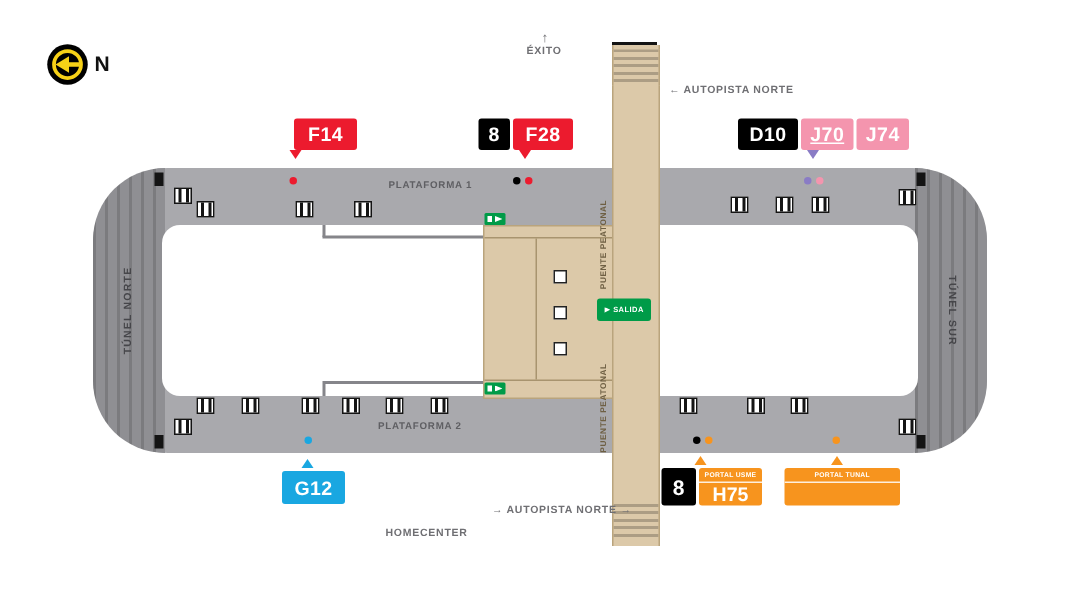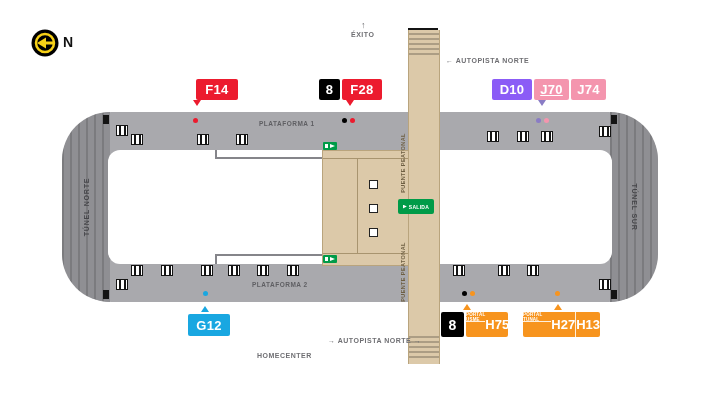--- a/index.html
+++ b/index.html
@@ -44,21 +44,21 @@
   .exit-mini{position:absolute;width:14px;height:8px;border-radius:1px;z-index:6}
   .exit-mini::before{content:"";position:absolute;left:2px;top:2px;width:3px;height:4px;background:#fff}
   .exit-mini::after{content:"";position:absolute;left:7px;top:2px;width:5px;height:4px;background:#fff;
                     clip-path:polygon(0 0,100% 50%,0 100%)}
   .salida{position:absolute;left:398px;top:199px;width:36px;height:15px;border-radius:2px;z-index:8;
           display:flex;align-items:center;justify-content:center;gap:2px;color:#fff;font-size:5px;font-weight:bold;letter-spacing:.3px}
   .salida::before{content:"";width:4px;height:4px;background:#fff;clip-path:polygon(0 0,100% 50%,0 100%)}
 
   .badge{position:absolute;display:flex;align-items:center;justify-content:center;color:#fff;font-weight:bold;
          font-size:13px;border-radius:2px;z-index:9;letter-spacing:.3px}
-  .badge-block{position:absolute;z-index:9;display:flex;flex-direction:row;border-radius:2px;overflow:hidden}
+  .badge-block{position:absolute;z-index:9;display:flex;flex-direction:column;border-radius:2px;overflow:hidden}
   .badge-hdr{display:flex;align-items:center;justify-content:center;color:#fff;font-weight:bold;font-size:4.5px;
              letter-spacing:.2px;height:9px;border-bottom:1px solid rgba(255,255,255,.85)}
   .badge-body{flex:1;display:flex;align-items:center;justify-content:center;color:#fff;font-weight:bold;font-size:13px}
   .tri{position:absolute;width:0;height:0;border-left:4px solid transparent;border-right:4px solid transparent;z-index:9}
   .tri.down{border-top:6px solid #999}
   .tri.up{border-bottom:6px solid #999}
 
   .compass{position:absolute;left:30px;top:28px;z-index:9}
   .compass-n{position:absolute;left:63px;top:34px;font-size:14px;font-weight:900;color:#111;z-index:9}
 </style>
@@ -149,21 +149,21 @@
   <div class="tri down" style="left: 193px; top: 100px; border-top-color: rgb(236, 27, 46);"></div>
 
   <div class="badge" style="left: 319px; top: 79px; width: 21px; height: 21px; background: rgb(0, 0, 0);">
       <span>8</span>
     </div>
   <div class="badge" style="left: 342px; top: 79px; width: 40px; height: 21px; background: rgb(236, 27, 46); align-items: center;">
       <span>F28</span>
     </div>
   <div class="tri down" style="left: 346px; top: 100px; border-top-color: rgb(236, 27, 46);"></div>
 
-  <div class="badge" style="left: 492px; top: 79px; width: 40px; height: 21px; background: #8b5cf6;">
+  <div class="badge" style="left: 492px; top: 79px; width: 40px; height: 21px; background: #000000;">
       <span>D10</span>
     </div>
   <div class="badge" style="left: 534px; top: 79px; width: 35px; height: 21px; background: rgb(244, 149, 174); text-decoration: underline;">
       <span>J70</span>
     </div>
   <div class="badge" style="left: 571px; top: 79px; width: 35px; height: 21px; background: rgb(244, 149, 174);">
       <span>J74</span>
     </div>
   <div class="tri down" style="left: 538px; top: 100px; border-top-color: rgb(138, 124, 197);"></div>
 
@@ -177,24 +177,20 @@
       <span>8</span>
     </div>
   <div class="badge-block" style="left: 466px; top: 312px; width: 42px; height: 25px; background: rgb(247, 148, 30);">
     <div class="badge-hdr">PORTAL USME</div>
     <div class="badge-body">H75</div>
   </div>
 
   <div class="tri up" style="left: 554px; top: 304px; border-bottom-color: rgb(247, 148, 30);"></div>
   <div class="badge-block" style="left: 523px; top: 312px; width: 77px; height: 25px; background: rgb(247, 148, 30);">
     <div class="badge-hdr">PORTAL TUNAL</div>
-    <div style="flex:1;display:flex">
-      <div class="badge-body" style="border-right:1px solid rgba(255,255,255,.85)">H27</div>
-      <div class="badge-body">H13</div>
-    </div>
   </div>
 
   <div class="lbl" style="left:361px;top:20px;font-size:9px;letter-spacing:0">↑</div>
   <div class="lbl" style="left:351px;top:31px">ÉXITO</div>
   <div class="lbl" style="left:446px;top:57px">
     <span>←</span>
     <span>AUTOPISTA NORTE</span>
   </div>
   <div class="lbl" style="left:328px;top:337px;z-index:7">
     <span>→</span>

